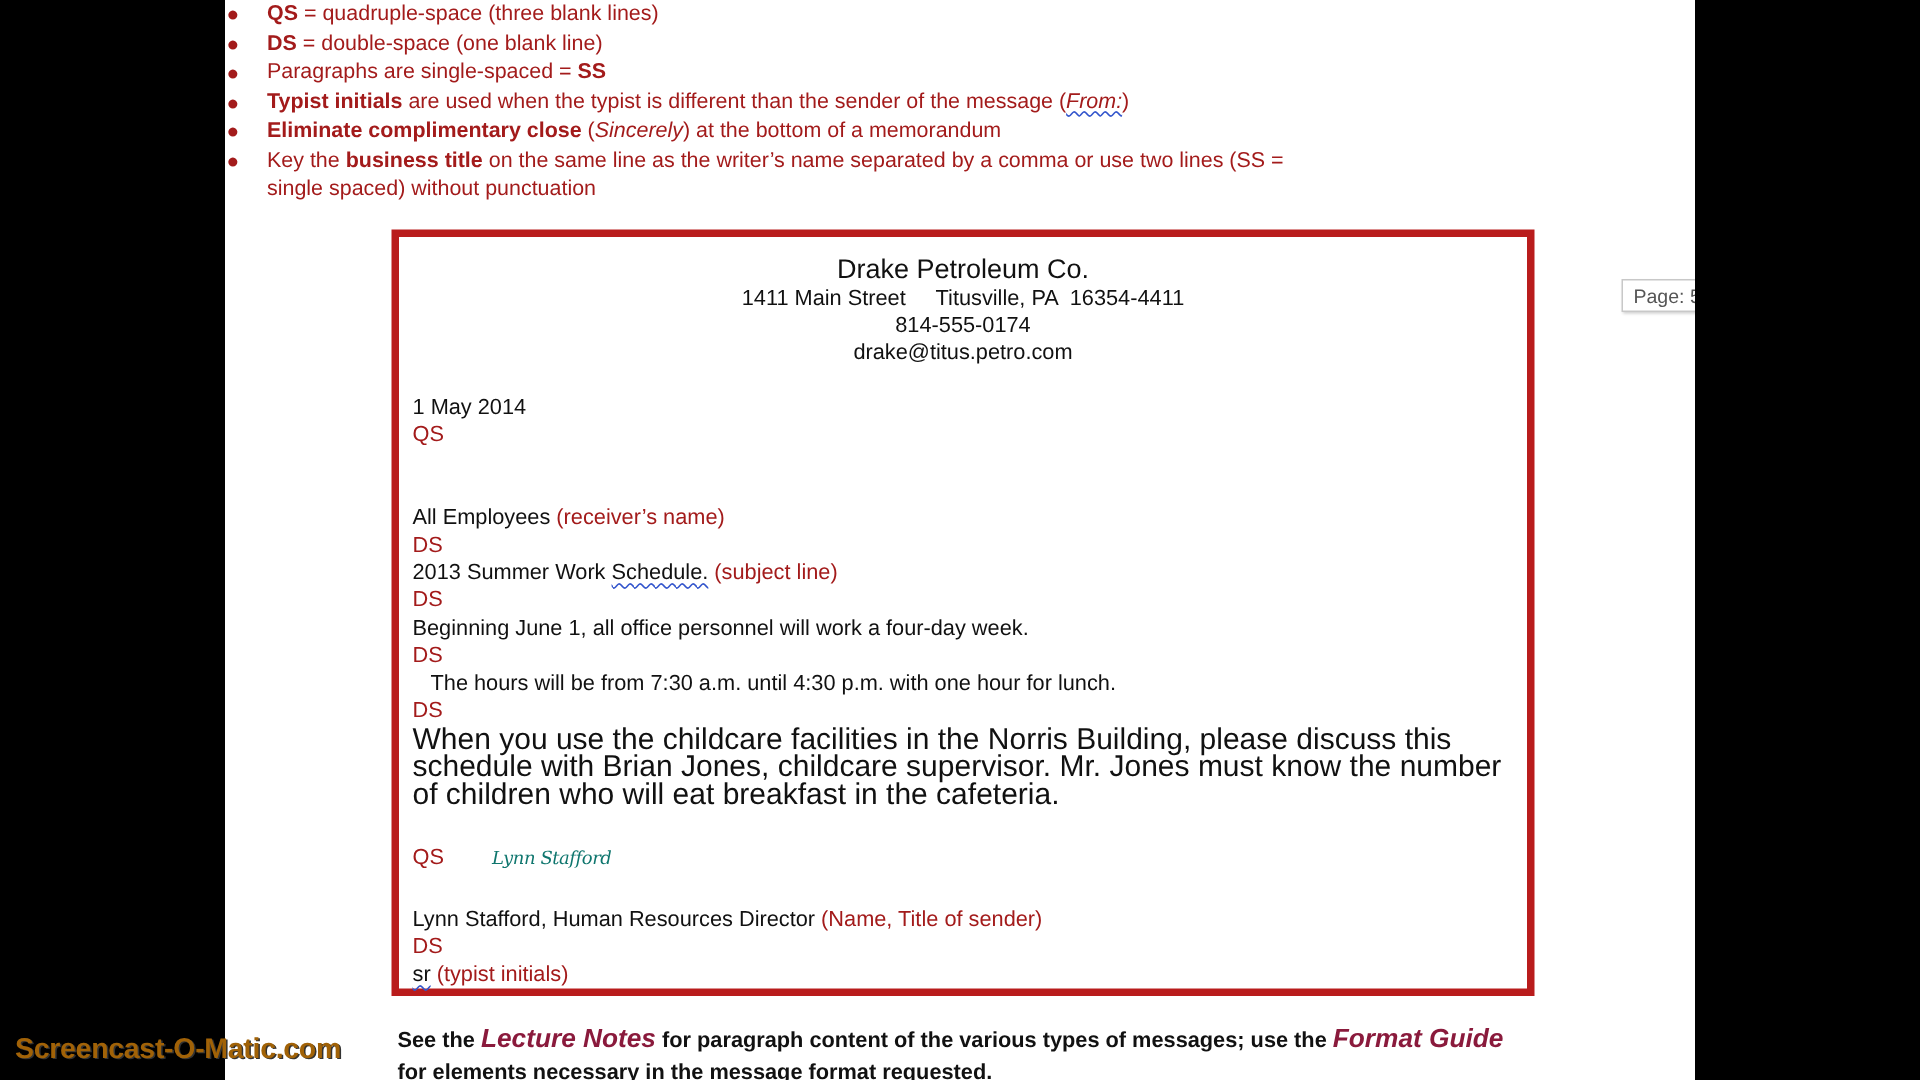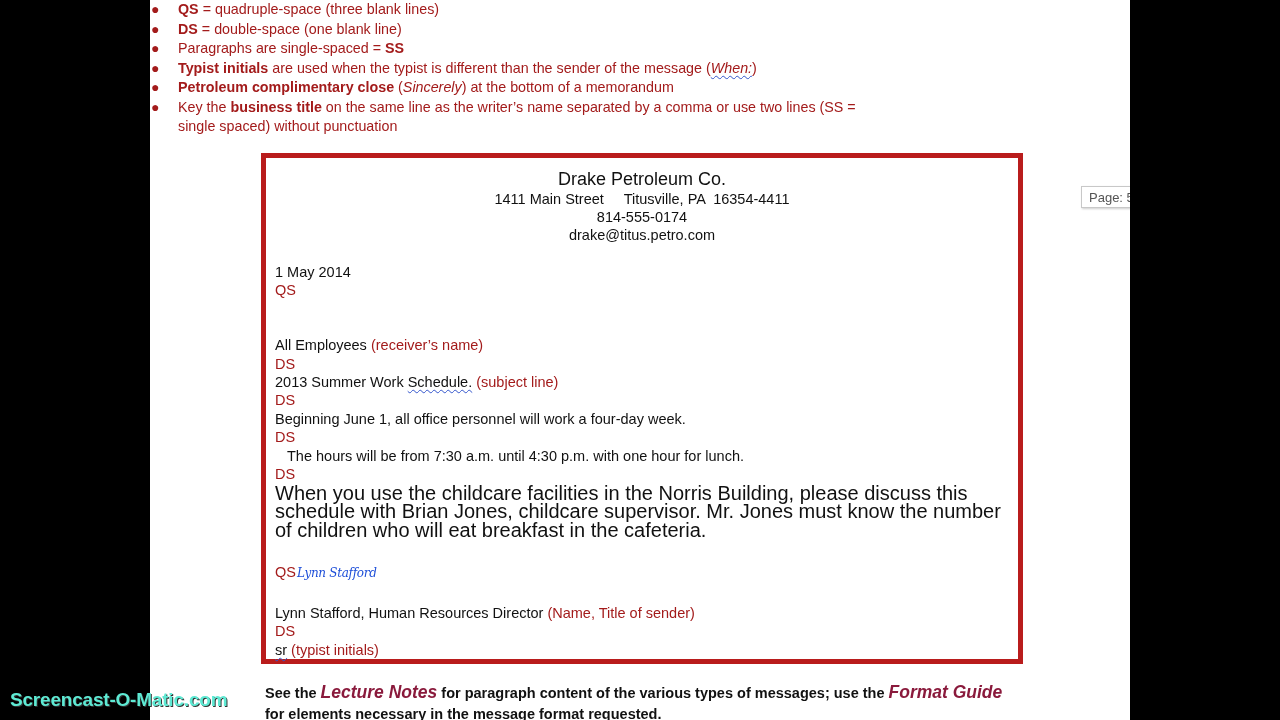--- a/index.html
+++ b/index.html
@@ -31,54 +31,54 @@
   .letterhead .company { font-size:18px; line-height:22px; }
   .letterhead .line { font-size:14.5px; line-height:18px; }
   .memo-line {
     position:absolute; left:9px; font-size:14.5px; line-height:18.3px; color:#111; white-space:pre;
   }
   .red { color:#a31b1b; }
   .para {
     position:absolute; left:9px; width:740px; font-size:20px; line-height:18.3px; color:#111;
   }
   .signature {
-    font-family:"DejaVu Serif", serif; font-style:italic; font-size:12px; color:#1d4ed8;
-    margin-left:1px; letter-spacing:-0.3px;
+    font-family:"DejaVu Serif", serif; font-style:italic; font-size:12px; color:#0f766e;
+    margin-left:32px; letter-spacing:-0.3px;
   }
   .page-tip {
     position:absolute; left:1081px; top:186px; width:60px; height:22px;
     background:#fff; border:1px solid #c8c8c8; box-shadow:1px 1px 2px rgba(0,0,0,0.2);
     font-size:13px; color:#555; line-height:22px; padding-left:7px; box-sizing:border-box;
     overflow:hidden; white-space:nowrap;
   }
   .right-bar { position:absolute; left:1130px; top:0; width:150px; height:720px; background:#000; }
   .footer-note {
     position:absolute; left:265px; top:682px; width:760px;
     font-size:14.5px; line-height:21px; color:#111; font-weight:bold;
   }
   .footer-note .link {
     color:#8a1a3c; font-style:italic; font-size:17.5px; font-weight:bold;
   }
   .watermark {
     position:absolute; left:10px; top:689px;
-    font-size:19px; font-weight:bold; color:#5eead4; letter-spacing:-0.2px;
+    font-size:19px; font-weight:bold; color:#a16207; letter-spacing:-0.2px;
     text-shadow:1px 1px 0 #333;
   }
 </style>
 </head>
 <body>
 
 <div class="page"></div>
 
 <ul class="rule-list">
   <li><span class="bullet">●</span><b>QS</b><span> = quadruple-space (three blank lines)</span></li>
   <li><span class="bullet">●</span><b>DS</b><span> = double-space (one blank line)</span></li>
   <li><span class="bullet">●</span><span>Paragraphs are single-spaced = </span><b>SS</b></li>
-  <li><span class="bullet">●</span><b>Typist initials</b><span> are used when the typist is different than the sender of the message (</span><i class="wavy">When:</i><span>)</span></li>
-  <li><span class="bullet">●</span><b>Petroleum complimentary close</b><span> (</span><i>Sincerely</i><span>) at the bottom of a memorandum</span></li>
+  <li><span class="bullet">●</span><b>Typist initials</b><span> are used when the typist is different than the sender of the message (</span><i class="wavy">From:</i><span>)</span></li>
+  <li><span class="bullet">●</span><b>Eliminate complimentary close</b><span> (</span><i>Sincerely</i><span>) at the bottom of a memorandum</span></li>
   <li><span class="bullet">●</span><span>Key the </span><b>business title</b><span> on the same line as the writer’s name separated by a comma or use two lines (SS = single spaced) without punctuation</span></li>
 </ul>
 
 <div class="memo-box">
   <div class="letterhead">
     <div class="company">Drake Petroleum Co.</div>
     <div class="line" style="white-space:pre;">1411 Main Street     Titusville, PA  16354-4411</div>
     <div class="line">814-555-0174</div>
     <div class="line">drake@titus.petro.com</div>
   </div>

